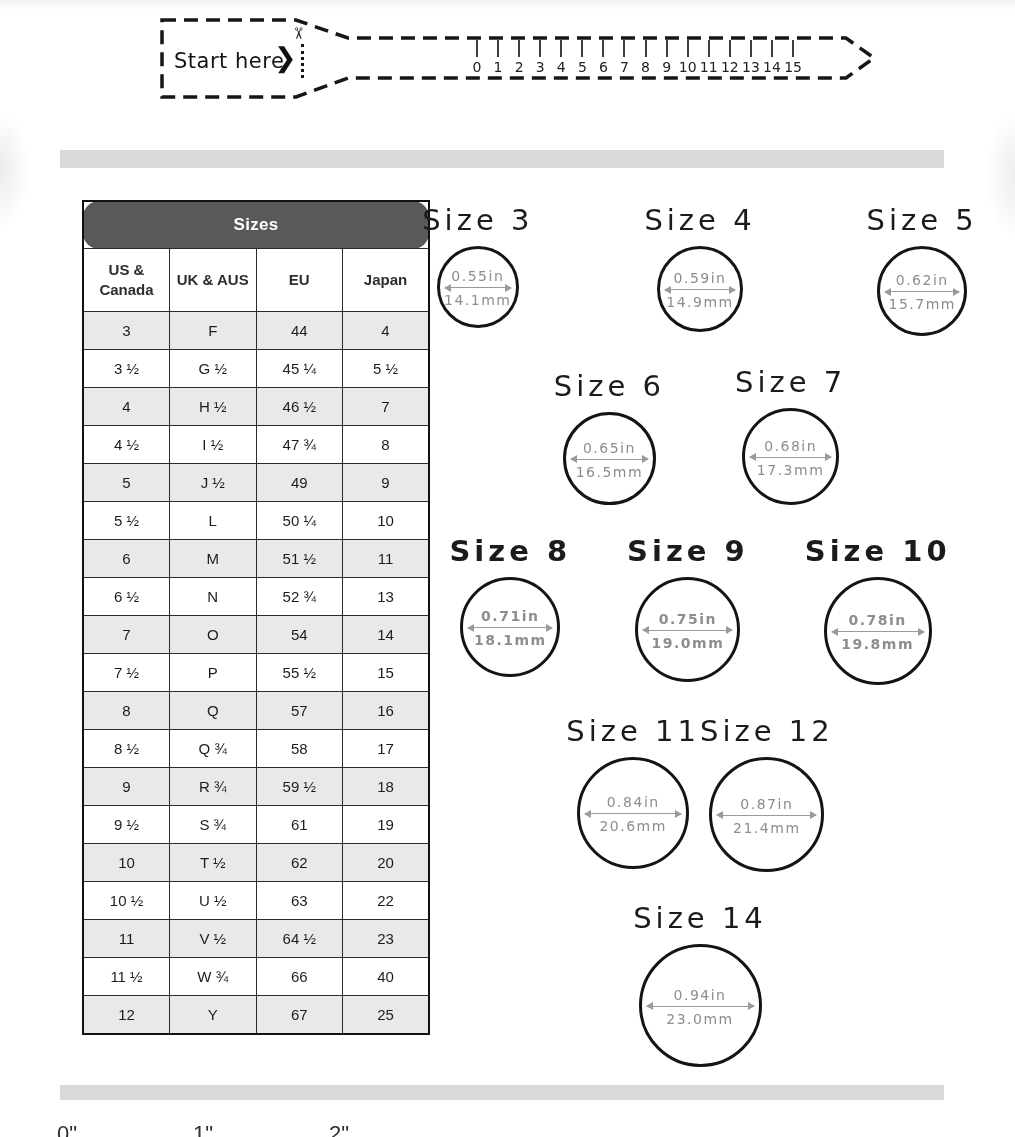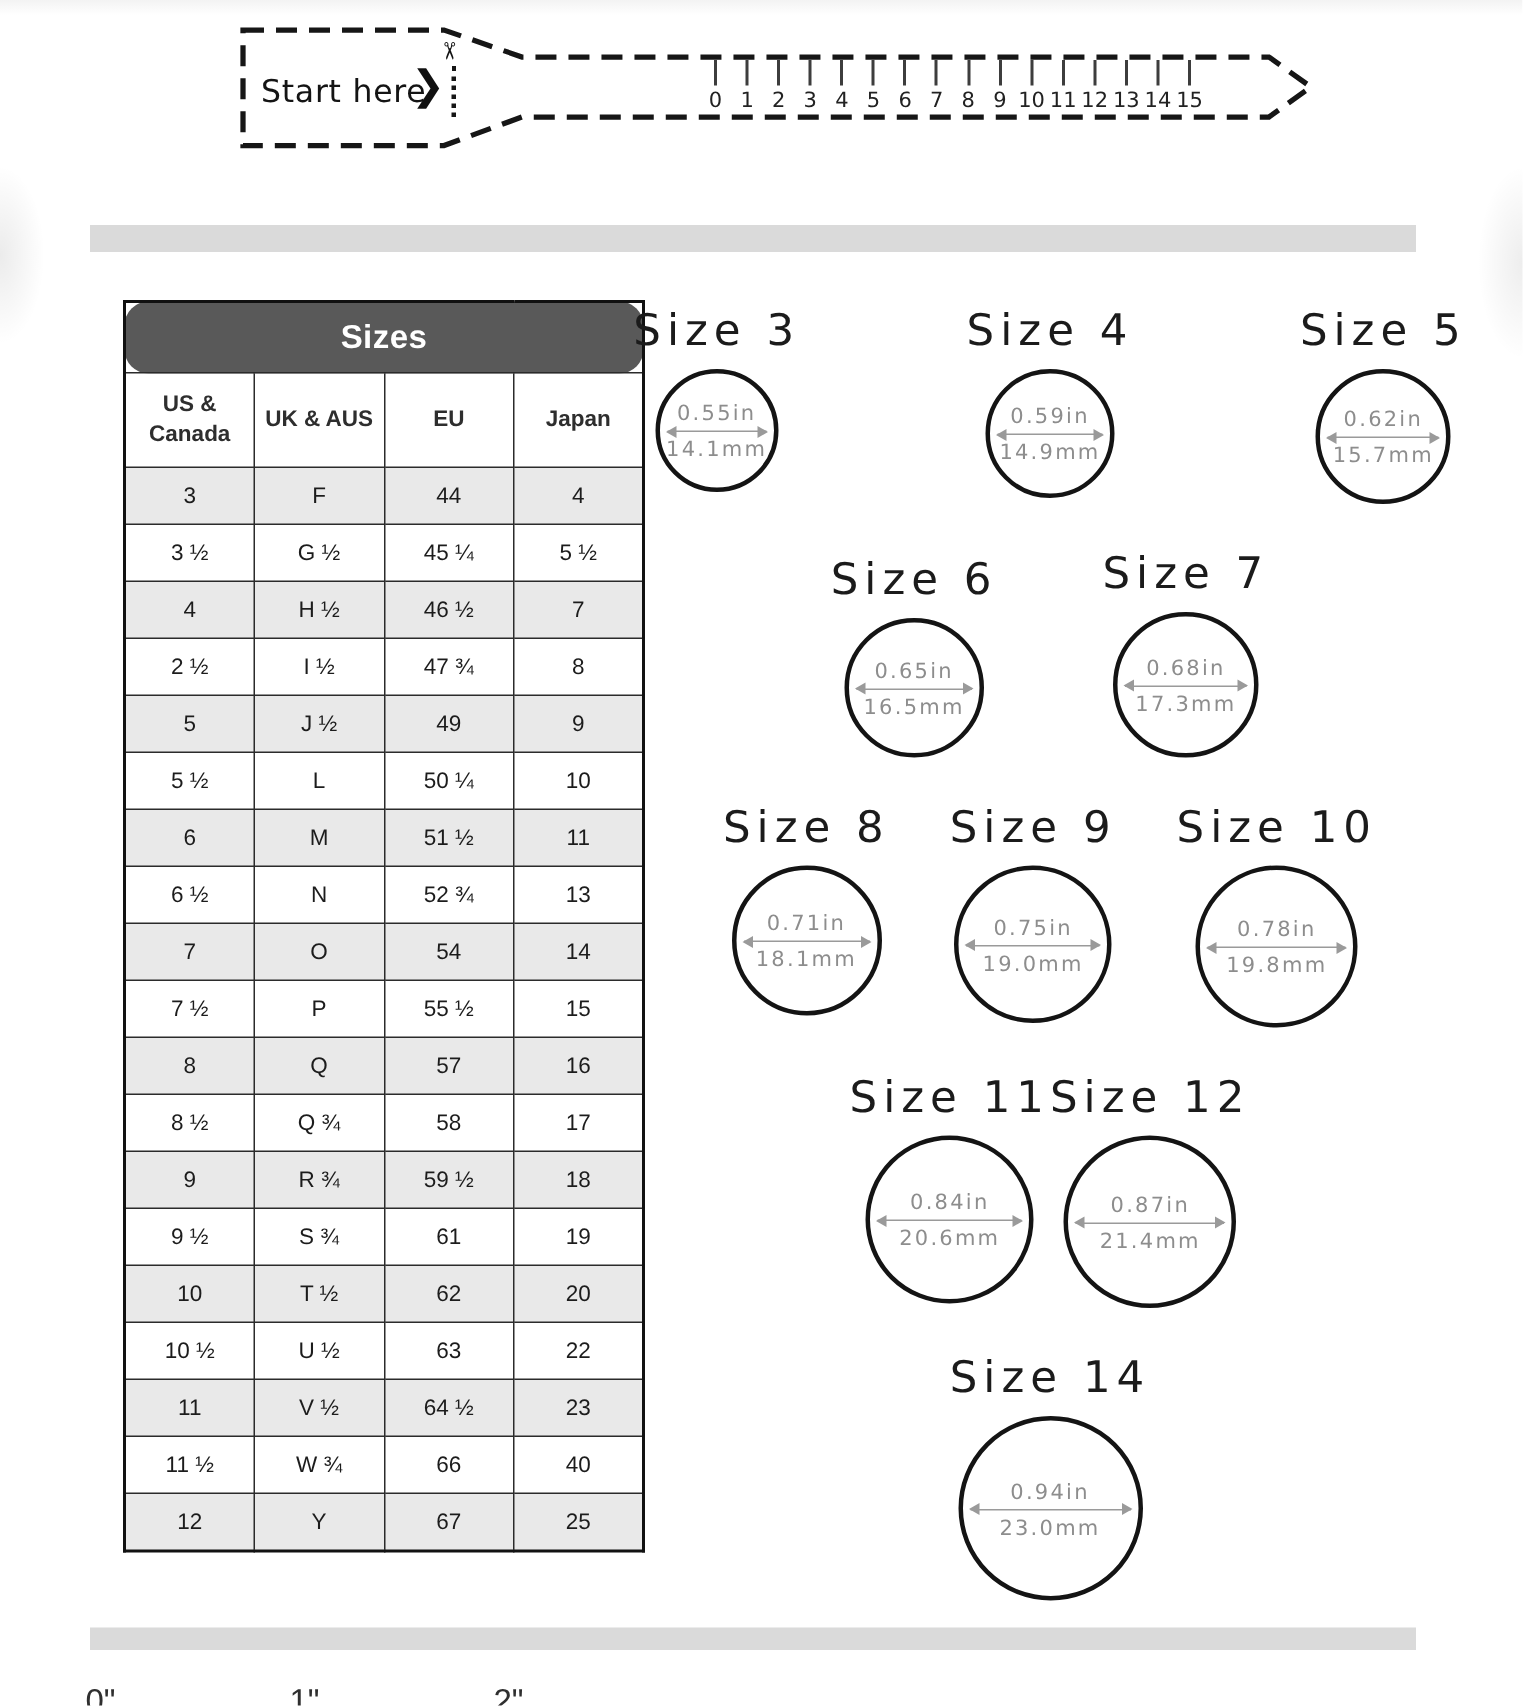--- a/index.html
+++ b/index.html
@@ -52,21 +52,21 @@
     position:absolute;left:82px;top:200px;width:348px;
     border-collapse:collapse;table-layout:fixed;
     font-size:15px;color:#1c1c1c;
   }
   #size-table th,#size-table td{
     border:1.5px solid #2b2b2b;text-align:center;vertical-align:middle;padding:0;
   }
   #size-table{border:2px solid #111;}
   th.table-title{
     height:46px;background:var(--header_bg,#595959);color:var(--header_text,#fff);
-    font-size:22px;font-weight:bold;letter-spacing:.3px;border-radius:16px;
+    font-size:17px;font-weight:bold;letter-spacing:.3px;border-radius:16px;
   }
   th.col-header{height:62px;background:#fff;font-weight:bold;color:#2e2e2e;font-size:15px;line-height:1.35;}
   #size-table tbody td{height:37px;background:#fff;}
   #size-table tbody tr:nth-child(odd) td{background:var(--row_alt,#e9e9e9);}
 
   
   #rings{
     position:absolute;left:450px;top:203px;width:500px;
     display:flex;flex-direction:column;align-items:center;
   }
@@ -175,21 +175,21 @@
         <td>45 ¼</td>
         <td>5 ½</td>
       </tr>
       <tr>
         <td>4</td>
         <td>H ½</td>
         <td>46 ½</td>
         <td>7</td>
       </tr>
       <tr>
-        <td>2 ½</td>
+        <td>4 ½</td>
         <td>I ½</td>
         <td>47 ¾</td>
         <td>8</td>
       </tr>
       <tr>
         <td>5</td>
         <td>J ½</td>
         <td>49</td>
         <td>9</td>
       </tr>
@@ -318,21 +318,21 @@
       </div>
       <div class="ring-fig">
         <div class="ring-title">Size 7</div>
         <div class="ring-circle" style="width: 91px; height: 91px;">
           <span class="d-in">0.68in</span>
           <div class="d-arrow"></div>
           <span class="d-mm">17.3mm</span>
         </div>
       </div>
     </div>
-    <div class="ring-row" style="gap: 40px;">
+    <div class="ring-row" style="gap: 56px; font-weight: bold;">
       <div class="ring-fig">
         <div class="ring-title">Size 8</div>
         <div class="ring-circle" style="width: 94px; height: 94px;">
           <span class="d-in">0.71in</span>
           <div class="d-arrow"></div>
           <span class="d-mm">18.1mm</span>
         </div>
       </div>
       <div class="ring-fig">
         <div class="ring-title">Size 9</div>

